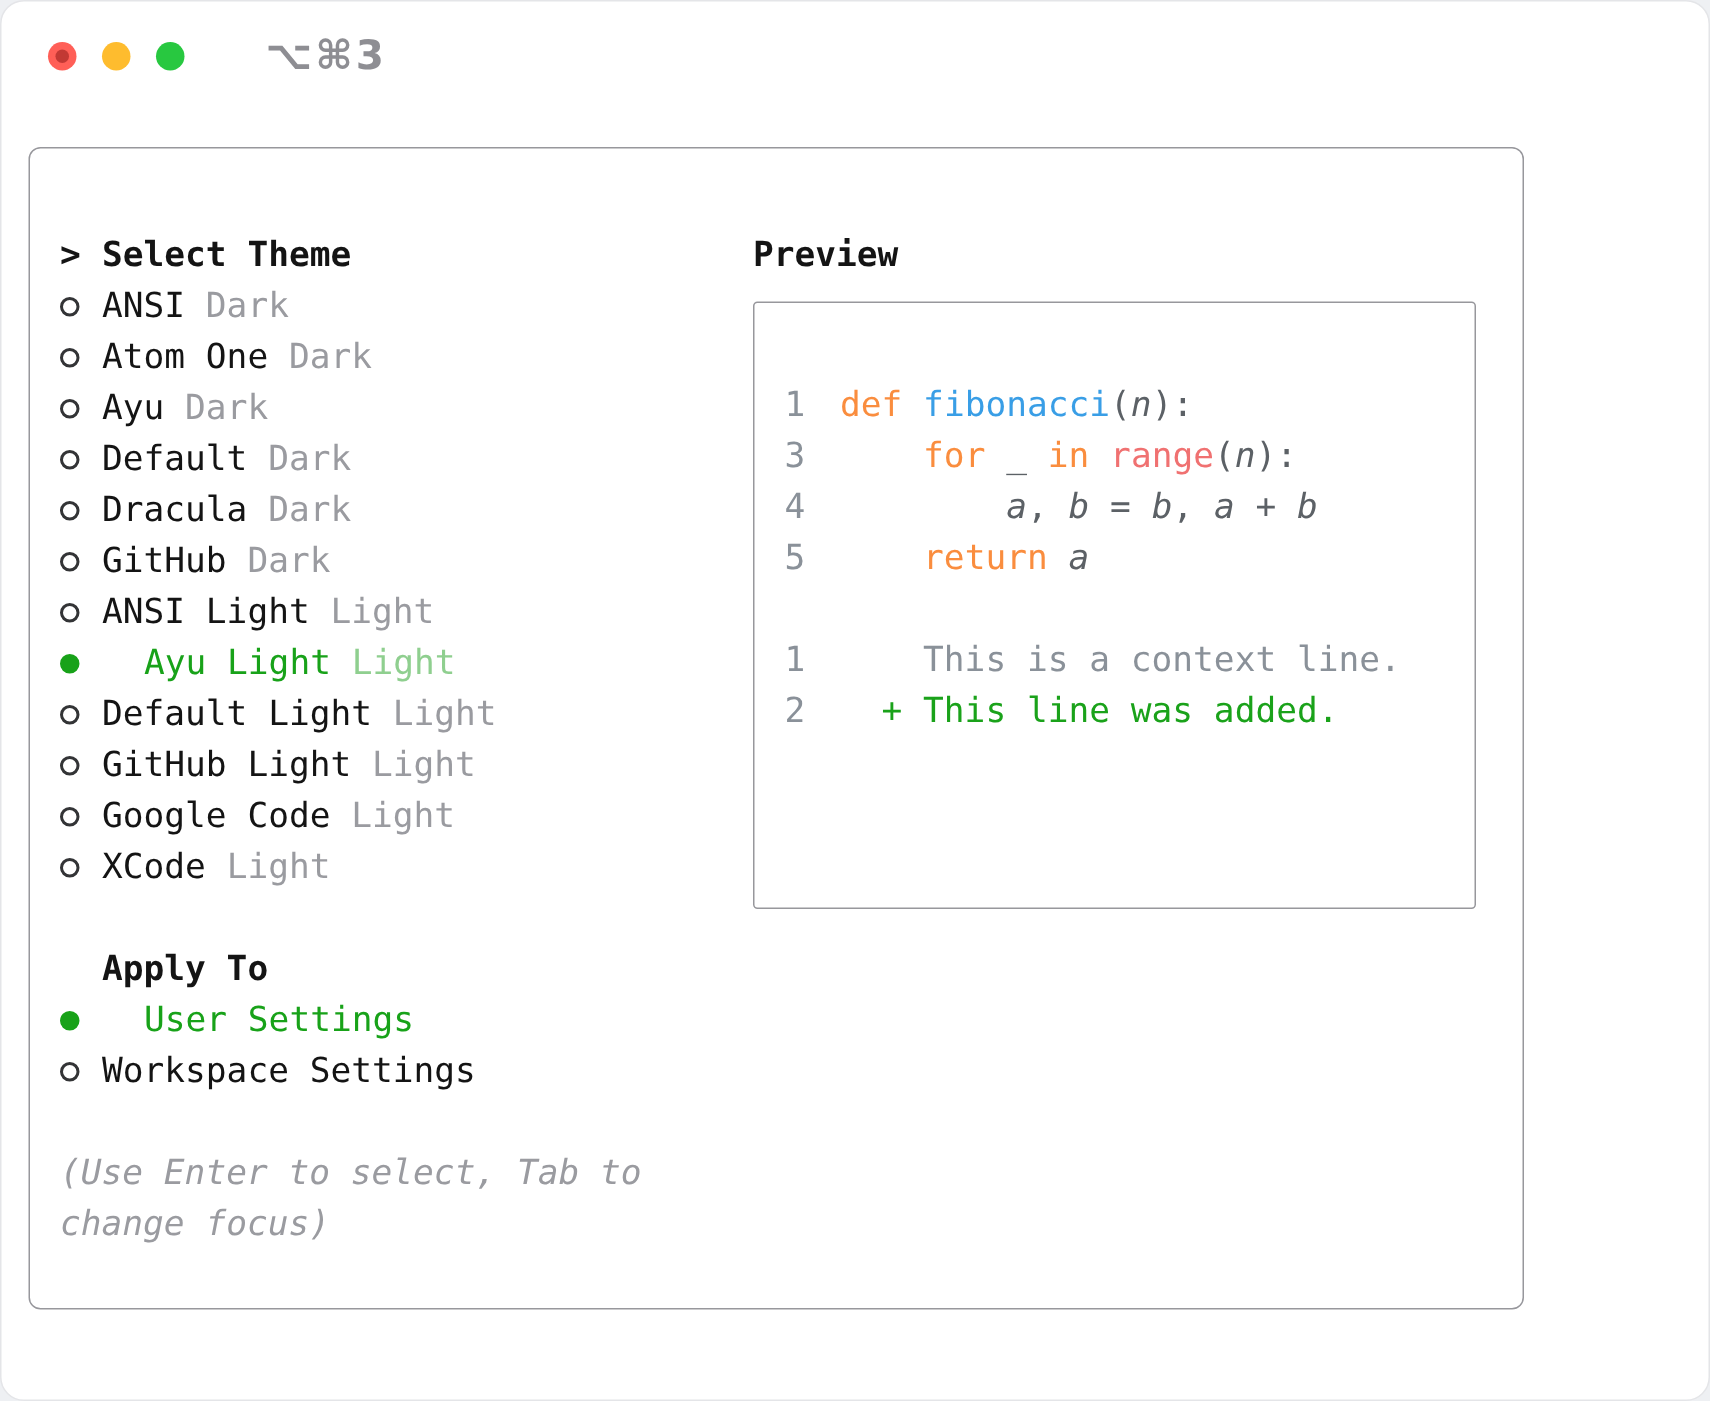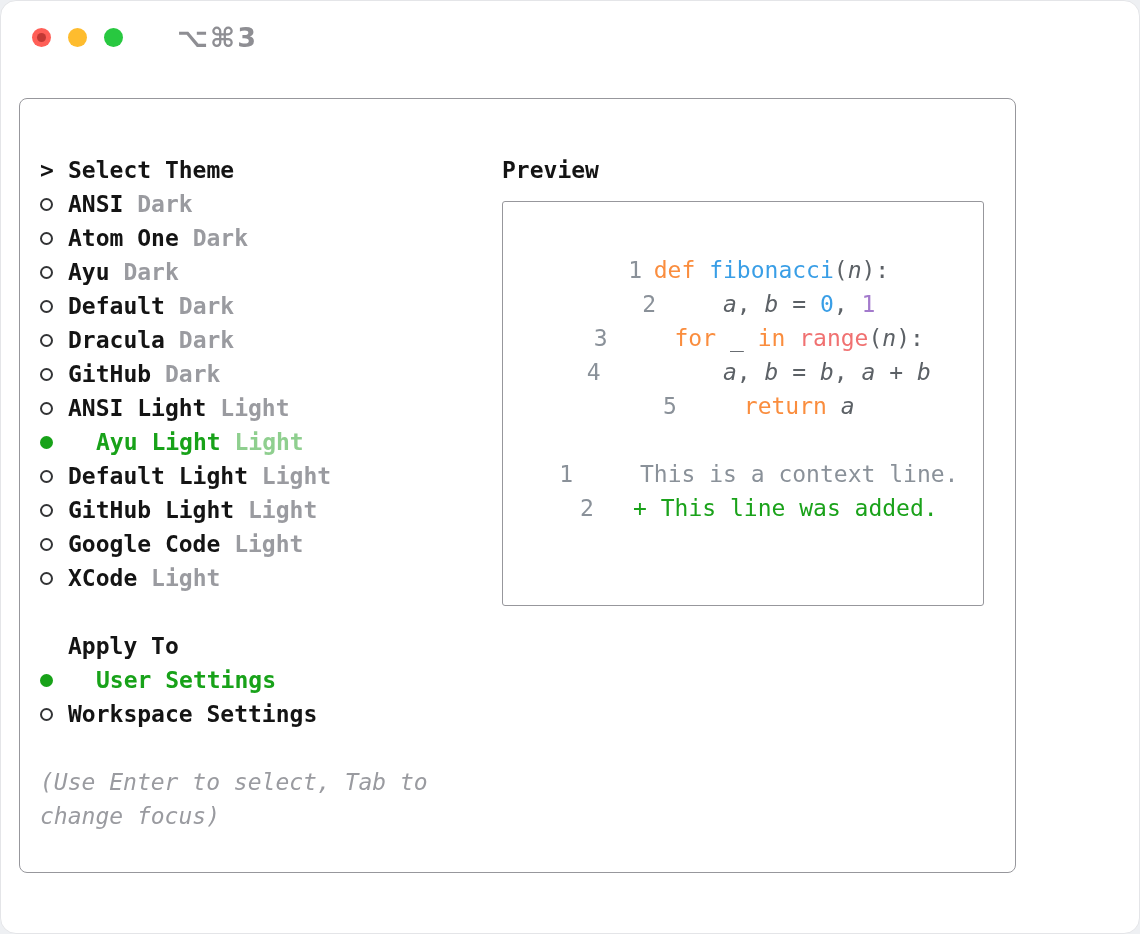--- a/index.html
+++ b/index.html
@@ -36,33 +36,33 @@
     border: 1px solid var(--border); border-radius: 8px; background: #fff;
     padding: 54px 0 0 20px; display: flex;
   }
   .left-col { width: 462px; flex: none; }
   .right-col { flex: 1; padding-right: 31px; }
   .row { display: flex; align-items: center; height: 34px; font-size: 23px; color: var(--text); }
   .gutter { width: 28px; flex: none; display: flex; align-items: center; }
   .prompt, .title { font-weight: 700; color: var(--text); }
   .radio { width: 13px; height: 13px; border: 2px solid #333436; border-radius: 50%; }
   .radio.on { background: var(--green); border-color: var(--green); }
-  .item { cursor: default; font-weight: bold; }
+  .item { cursor: default; }
   .item .label { color: var(--text); }
   .item.selected .label { color: var(--green); margin-left: 28px; }
   .variant { color: var(--muted); margin-left: 1ch; }
   .item.selected .variant { color: var(--sel-variant); }
   .spacer-34 { height: 34px; }
   .hint { margin-top: 34px; color: var(--muted); font-size: 23px; font-style: italic; }
   .hint div { height: 34px; line-height: 34px; }
   .preview-box {
     margin-top: 14px; height: 405px; border: 1px solid var(--border);
     border-radius: 3px; padding: 51px 0 0 20px; overflow: hidden;
   }
-  .codeline { white-space: pre; font-size: 23px; line-height: 34px; height: 34px; color: var(--code); text-align: center; }
+  .codeline { white-space: pre; font-size: 23px; line-height: 34px; height: 34px; color: var(--code); }
   .ln { display: inline-block; width: 37px; color: var(--gutter); }
   .tok-kw { color: var(--kw); }
   .tok-fn { color: var(--fn); }
   .tok-num { color: var(--numc); }
   .tok-const { color: var(--constc); }
   .tok-special { color: var(--special); }
   .tok-var { color: var(--code); font-style: italic; }
   .tok-pl { color: var(--code); }
   .tok-ctx { color: var(--gutter); }
   .tok-del { color: var(--red); }
@@ -202,21 +202,20 @@
         <div>change focus)</div>
       </div>
     </div>
 
     <div class="right-col">
       <div class="row">
         <span class="title">Preview</span>
       </div>
       <div id="code-block" class="preview-box">
           <div class="codeline"><span class="ln">1</span><span class="tok-kw">def</span><span class="tok-pl"> </span><span class="tok-fn">fibonacci</span><span class="tok-pl">(</span><span class="tok-var">n</span><span class="tok-pl">):</span></div>
-          <div class="codeline"><span class="ln">2</span><span class="tok-pl">    </span><span class="tok-var">a</span><span class="tok-pl">, </span><span class="tok-var">b</span><span class="tok-pl"> = </span><span class="tok-num">0</span><span class="tok-pl">, </span><span class="tok-const">1</span></div>
           <div class="codeline"><span class="ln">3</span><span class="tok-pl">    </span><span class="tok-kw">for</span><span class="tok-pl"> </span><span class="tok-var">_</span><span class="tok-pl"> </span><span class="tok-kw">in</span><span class="tok-pl"> </span><span class="tok-special">range</span><span class="tok-pl">(</span><span class="tok-var">n</span><span class="tok-pl">):</span></div>
           <div class="codeline"><span class="ln">4</span><span class="tok-pl">        </span><span class="tok-var">a</span><span class="tok-pl">, </span><span class="tok-var">b</span><span class="tok-pl"> = </span><span class="tok-var">b</span><span class="tok-pl">, </span><span class="tok-var">a</span><span class="tok-pl"> + </span><span class="tok-var">b</span></div>
           <div class="codeline"><span class="ln">5</span><span class="tok-pl">    </span><span class="tok-kw">return</span><span class="tok-pl"> </span><span class="tok-var">a</span></div>
           <div class="codeline"> </div>
           <div class="codeline"><span class="ln">1</span><span class="tok-ctx">    This is a context line.</span></div>
           <div class="codeline"><span class="ln">2</span><span class="tok-add">  + This line was added.</span></div>
         </div>
     </div>
   </div>
 </div>

